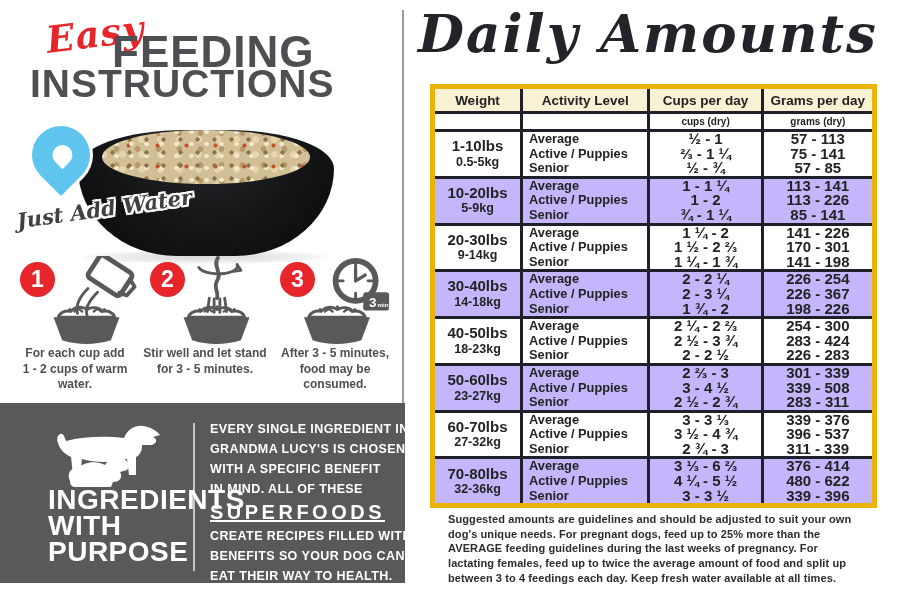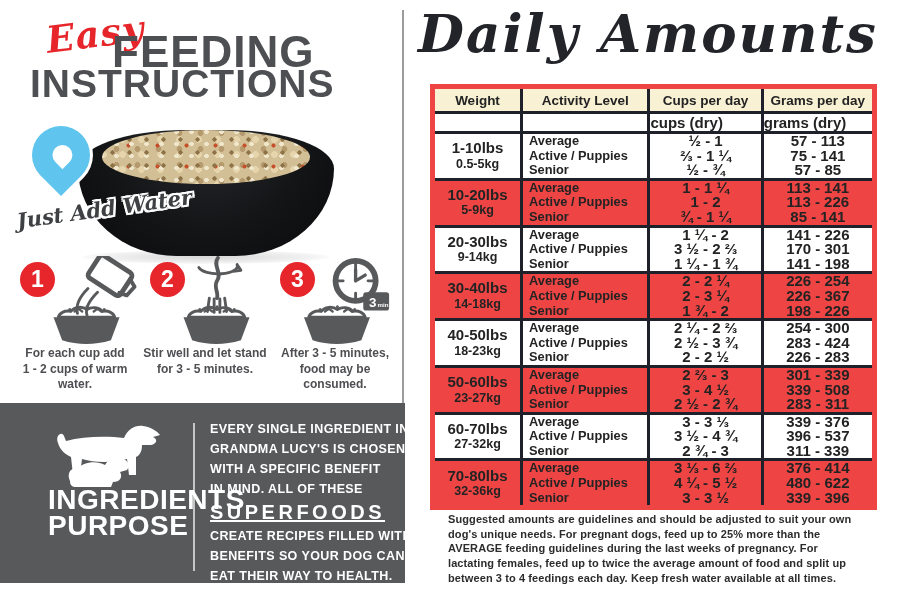--- a/index.html
+++ b/index.html
@@ -73,27 +73,27 @@
                   font-weight:bold; transform-origin:left; white-space:nowrap; }
   .p-body .line.big { font-size:20px; letter-spacing:3.5px; line-height:1.35;text-decoration:underline; }
 
   
   .daily-title { position:absolute; left:408px; top:2px; width:480px; text-align:center;
                  font-family:"DejaVu Serif", serif; font-style:italic; font-weight:bold;
                  font-size:53px; color:#23242a; letter-spacing:2px; }
 
   table.feed { position:absolute; left:430px; top:84px; width:447px;
                border-collapse:collapse; table-layout:fixed;
-               border:5px solid #ef4444; background:#fff; }
+               border:5px solid #eab308; background:#fff; }
   table.feed td, table.feed th { border:3px solid #1f212a; padding:0;
                color:#232323; vertical-align:middle; }
   table.feed th { background:#f9f1d4; font-size:13.5px; font-weight:bold; height:26px; }
-  tr.subhead td { background:#fff; font-size:15px; font-weight:bold; text-align:left; height:18px; }
+  tr.subhead td { background:#fff; font-size:10px; font-weight:bold; text-align:center; height:18px; }
   tr.group td { height:44px; }
-  tr.group.shaded td { background:#ef4444; }
+  tr.group.shaded td { background:#c4b5fd; }
   td.wcell { text-align:center; }
   .wlbs { font-size:15px; font-weight:bold; line-height:1.1; }
   .wkg  { font-size:12.5px; font-weight:bold; line-height:1.2; }
   td.acell div { font-size:12.8px; font-weight:bold; line-height:14.6px; padding-left:6px; }
   td.ncell div { font-size:15px; font-weight:bold; line-height:14.6px; text-align:center; }
 
   .footnote { position:absolute; left:448px; top:512px; width:418px;
               font-size:11px; font-weight:bold; color:#2c2c2c; line-height:1.33;
               letter-spacing:0.1px; }
 
@@ -182,20 +182,21 @@
       </div>
     </div>
 
   <div class="purpose">
     <svg class="dogs" viewBox="0 0 130 72">
       <path fill="#fff" d="M8 26 C5 18 12 14 14 19 L16 24 C34 19 58 19 74 21 C78 12 85 8 93 9 C101 10 107 14 110 18 L103 20 C108 22 107 27 101 28 L92 28 C92 34 90 38 86 40 L86 58 L79 58 L77 42 C62 46 45 46 32 42 L30 58 L23 58 L21 40 C13 36 10 32 8 26 Z"></path>
       <path fill="#fff" d="M20 64 C16 56 22 50 27 52 C33 45 46 43 55 48 C59 41 66 39 72 41 C79 44 80 49 77 53 L70 55 C73 60 70 65 63 65 L61 70 L26 70 C22 70 20 68 20 64 Z"></path>
     </svg>
     <div class="p-head">
         <div class="l1">INGREDIENTS</div>
+        <div class="l2">WITH</div>
         <div class="l3">PURPOSE</div>
       </div>
     <div class="p-div"></div>
     <div class="p-body">
         <div class="line">EVERY SINGLE INGREDIENT IN</div>
         <div class="line">GRANDMA LUCY'S IS CHOSEN</div>
         <div class="line">WITH A SPECIFIC BENEFIT</div>
         <div class="line">IN MIND. ALL OF THESE</div>
         <div class="line big">SUPERFOODS</div>
         <div class="line">CREATE RECIPES FILLED WITH</div>
@@ -275,21 +276,21 @@
             <div class="wlbs">20-30lbs</div>
             <div class="wkg">9-14kg</div>
           </td>
           <td class="acell">
             <div>Average</div>
             <div>Active / Puppies</div>
             <div>Senior</div>
           </td>
           <td class="ncell">
             <div>1 ¼ - 2</div>
-            <div>3 ½ - 2 ⅔</div>
+            <div>1 ½ - 2 ⅔</div>
             <div>1 ¼ - 1 ¾</div>
           </td>
           <td class="ncell">
             <div>141 - 226</div>
             <div>170 - 301</div>
             <div>141 - 198</div>
           </td>
         </tr>
         <tr class="group shaded">
           <td class="wcell">

